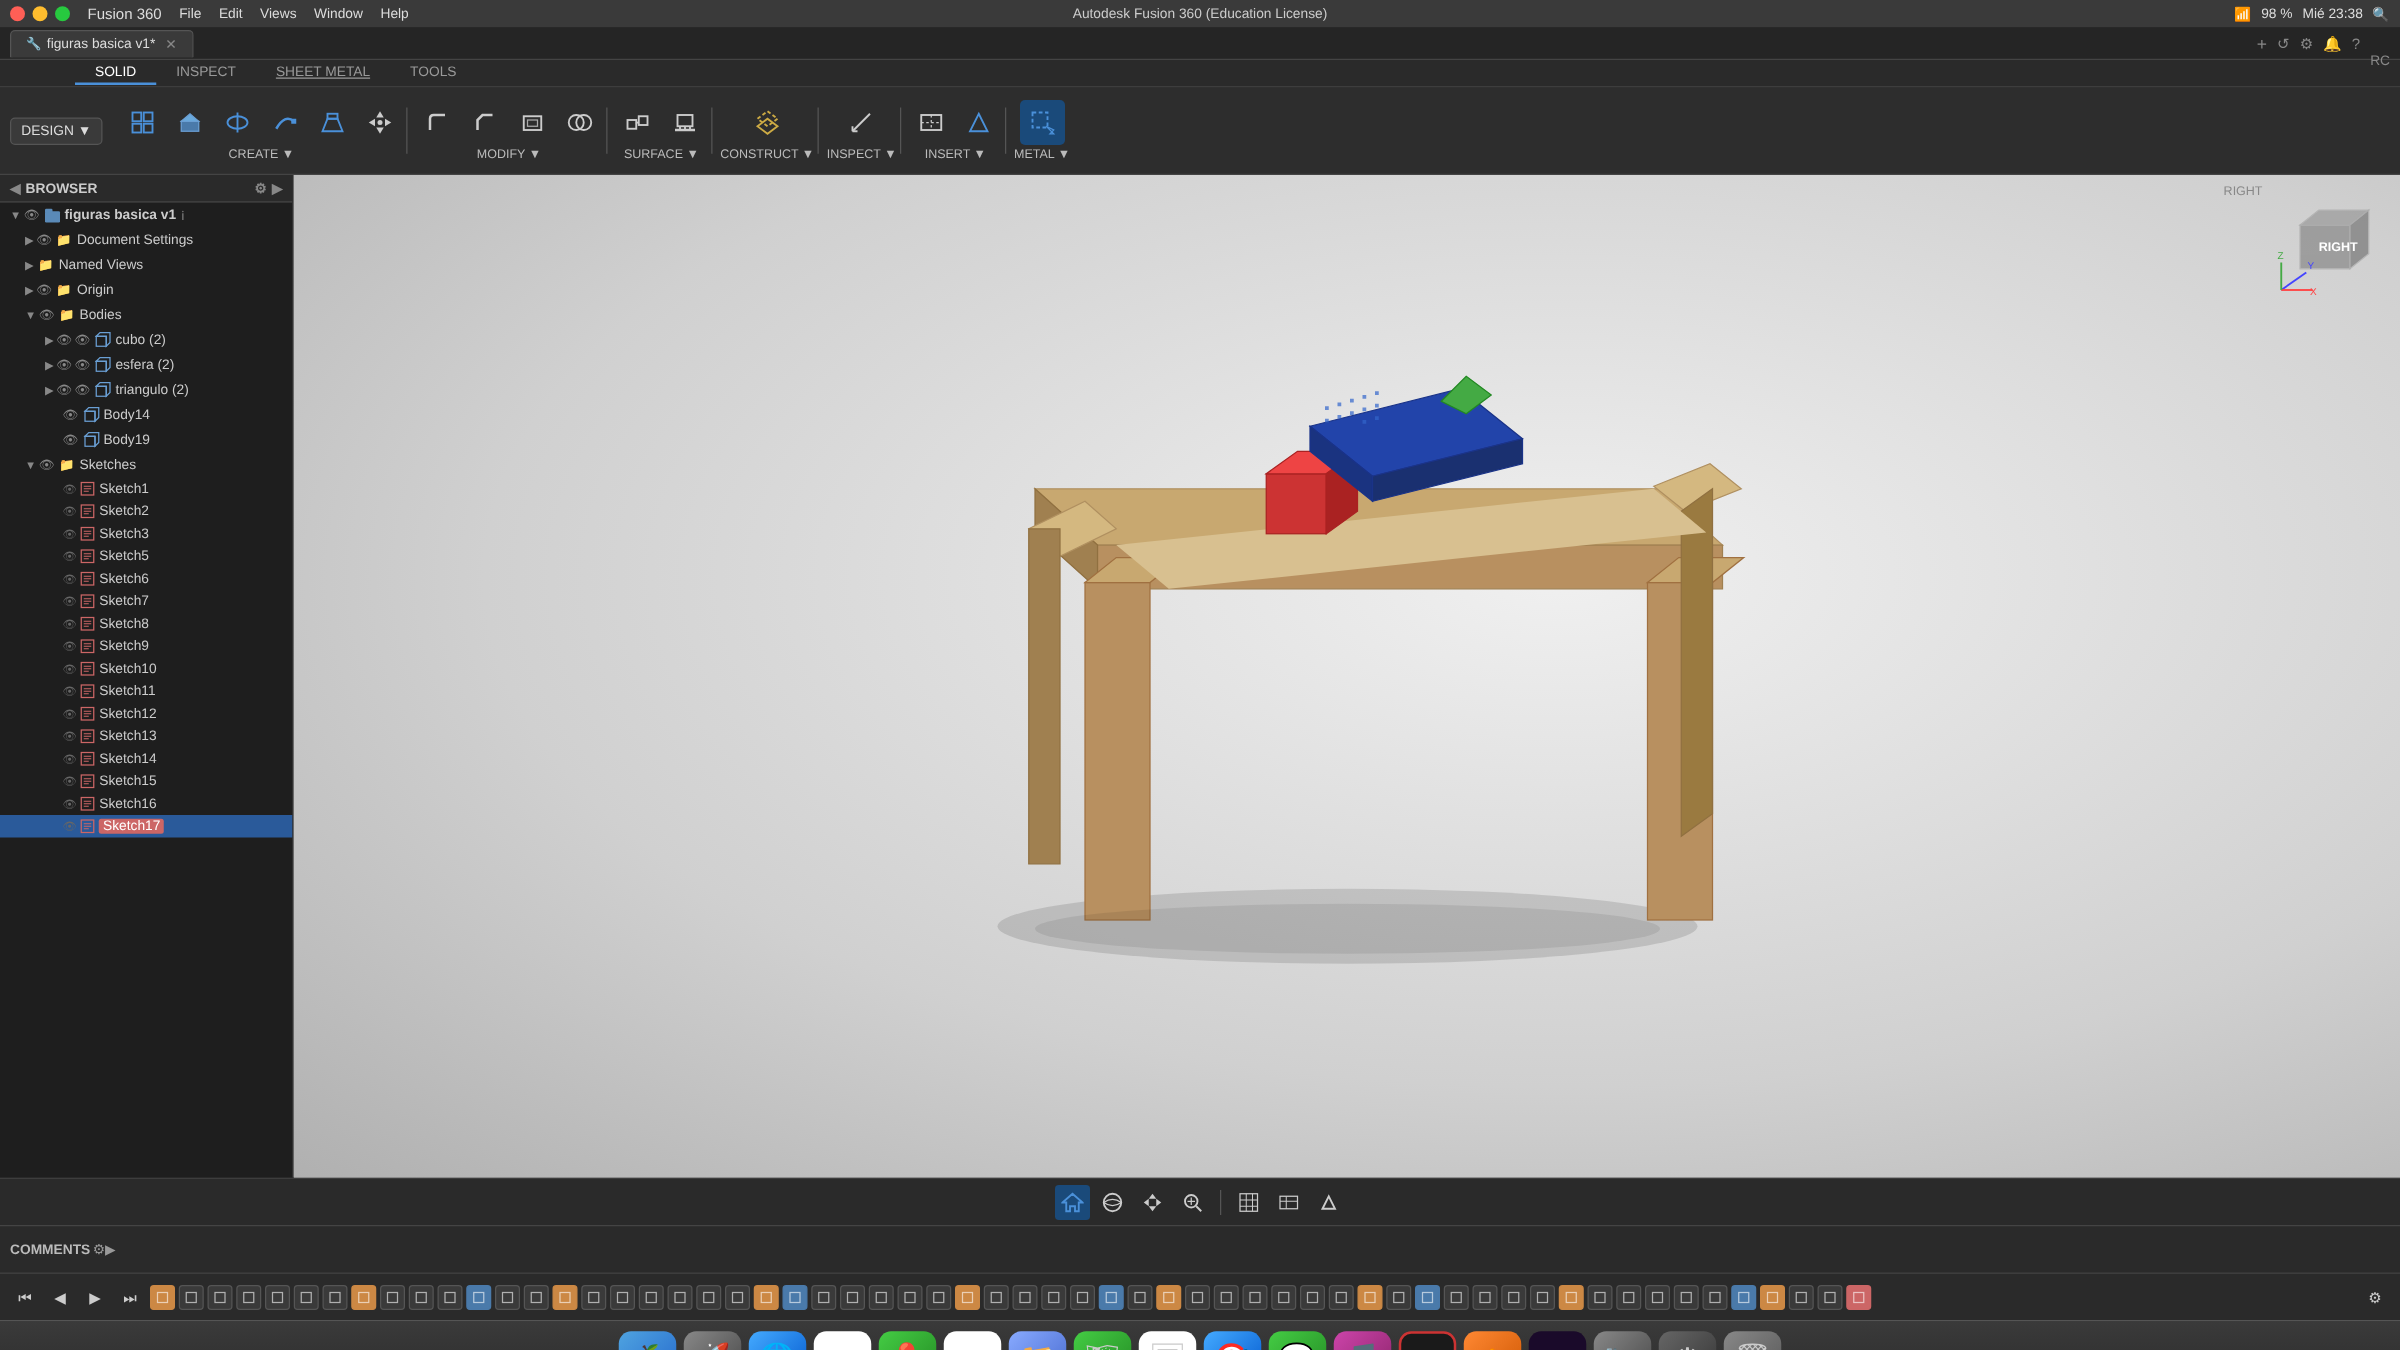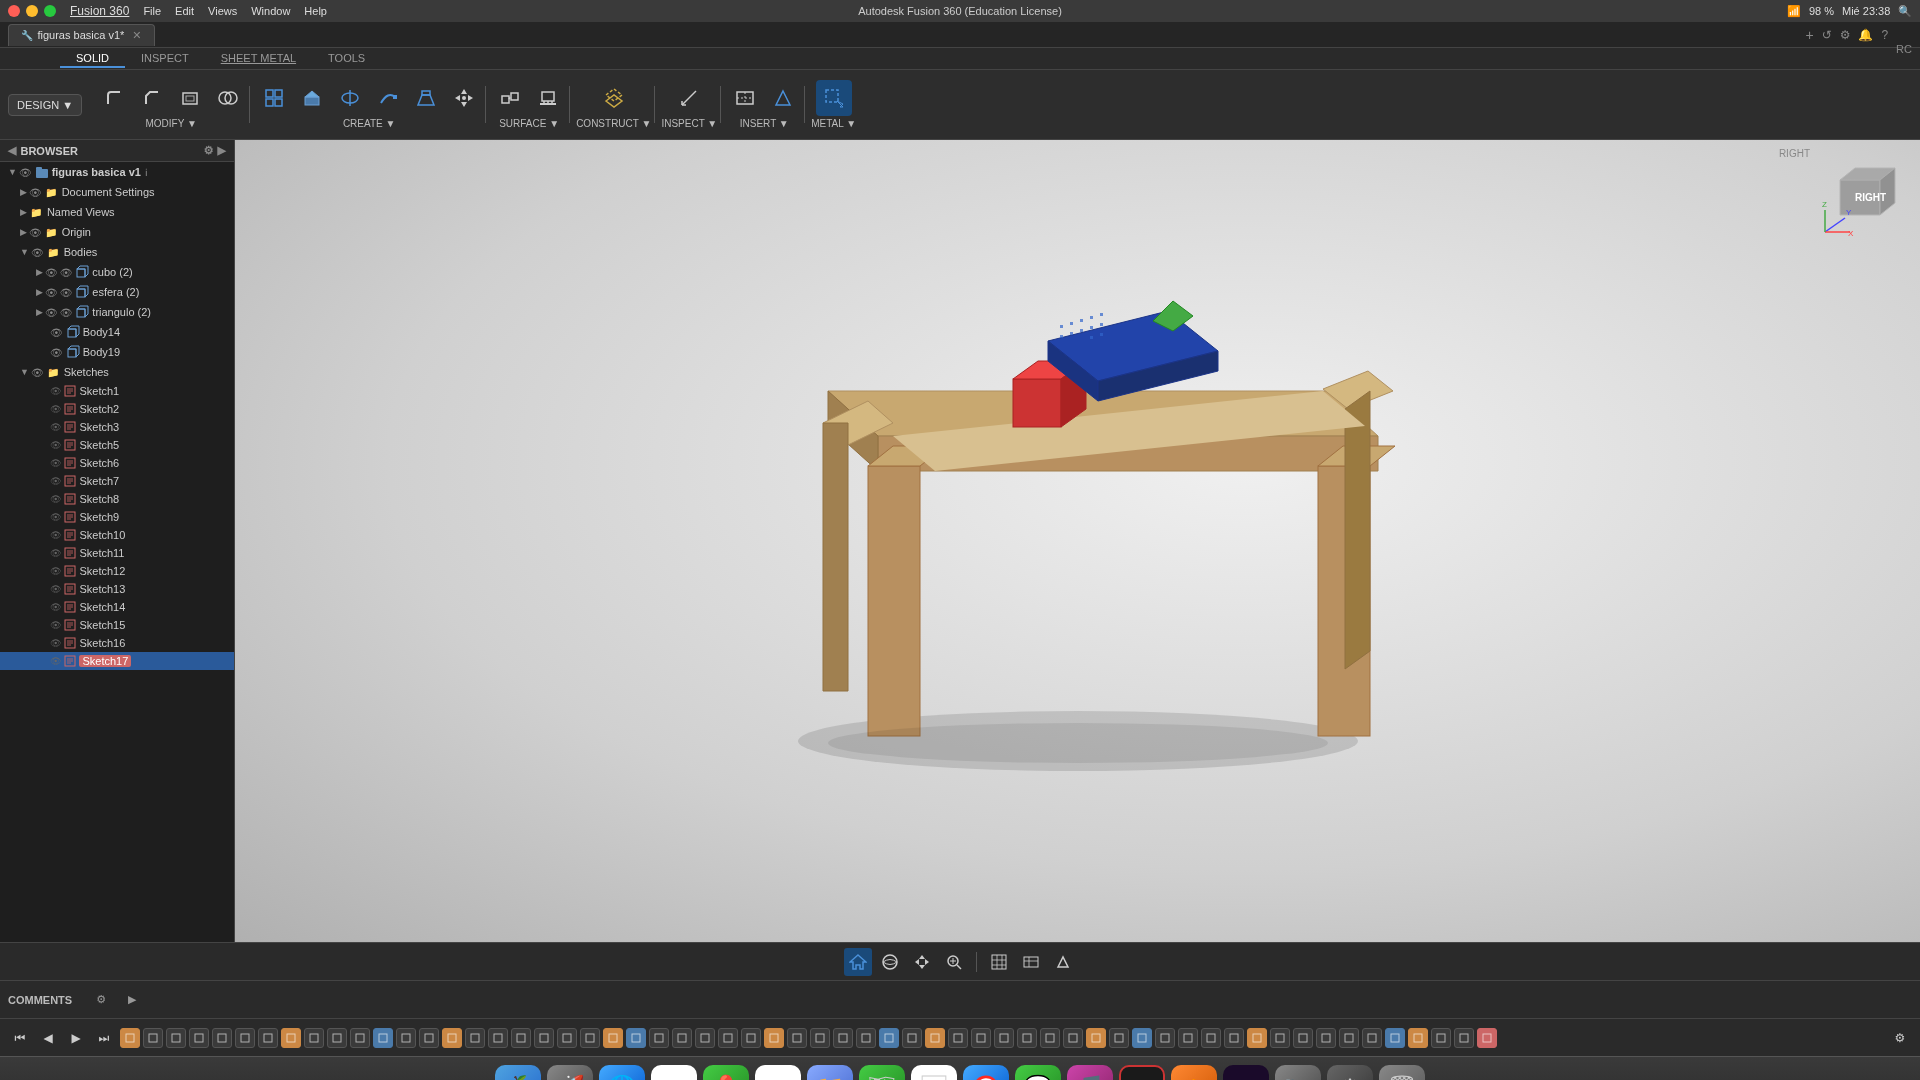--- a/index.html
+++ b/index.html
@@ -172,21 +172,21 @@
     .bottom-btn.active { background: #1a4a7a; }
 
     
     .comments-bar {
       height: 38px;
       background: #2a2a2a;
       border-top: 1px solid #444;
       display: flex;
       align-items: center;
       padding: 0 8px;
-      gap: 22px;
+      gap: 0;
       font-size: 11px;
       color: #999;
     }
 
     
     .mac-dock {
       height: 62px;
       background: linear-gradient(180deg, #3a3a3a 0%, #2a2a2a 100%);
       border-top: 1px solid #555;
       display: flex;
@@ -253,21 +253,21 @@
     .sidebar::-webkit-scrollbar-thumb { background: #555; border-radius: 3px; }
   </style>
 </head>
 <body>
 
 <div class="title-bar">
   <div class="title-bar-left">
     <div class="mac-dot red"></div>
     <div class="mac-dot yellow"></div>
     <div class="mac-dot green"></div>
-    <span style="margin-left:8px; font-size:12px;text-decoration:underline;">Fusion 360</span>
+    <span style="margin-left:8px; font-size:12px;">Fusion 360</span>
     <span style="margin-left:8px; cursor:pointer;">File</span>
     <span style="margin-left:8px; cursor:pointer;">Edit</span>
     <span style="margin-left:8px; cursor:pointer;">Views</span>
     <span style="margin-left:8px; cursor:pointer;">Window</span>
     <span style="margin-left:8px; cursor:pointer;">Help</span>
   </div>
   <div class="title-bar-center">Autodesk Fusion 360 (Education License)</div>
   <div class="title-bar-right">
     <span>📶</span>
     <span>98 %</span>
@@ -297,50 +297,20 @@
   <button style="padding:2px 16px; background:transparent; border:none; border-bottom:2px solid transparent; color:#999; font-size:11px; cursor:pointer;">INSPECT</button>
   <button style="padding:2px 16px; background:transparent; border:none; border-bottom:2px solid transparent; color:#999; font-size:11px; cursor:pointer;text-decoration:underline;">SHEET METAL</button>
   <button style="padding:2px 16px; background:transparent; border:none; border-bottom:2px solid transparent; color:#999; font-size:11px; cursor:pointer;">TOOLS</button>
 </div>
 
 <div class="toolbar">
   <button class="design-btn">DESIGN ▼</button>
 
   <div class="toolbar-section">
     <div class="toolbar-buttons">
-      <button class="toolbar-btn">
-        <svg width="22" height="22" viewBox="0 0 22 22">
-            <path d="M5 17 L5 8 Q5 5 8 5 L17 5" fill="none" stroke="#ccc" stroke-width="2"></path>
-          </svg>
-      </button>
-      <button class="toolbar-btn">
-        <svg width="22" height="22" viewBox="0 0 22 22">
-            <path d="M5 17 L5 9 L9 5 L17 5" fill="none" stroke="#ccc" stroke-width="2"></path>
-          </svg>
-      </button>
-      <button class="toolbar-btn">
-        <svg width="22" height="22" viewBox="0 0 22 22">
-            <rect x="4" y="6" width="14" height="11" fill="none" stroke="#ccc" stroke-width="1.5"></rect>
-            <rect x="7" y="9" width="8" height="5" fill="none" stroke="#aaa" stroke-width="1"></rect>
-          </svg>
-      </button>
-      <button class="toolbar-btn">
-        <svg width="22" height="22" viewBox="0 0 22 22">
-            <circle cx="8" cy="11" r="6" fill="none" stroke="#ccc" stroke-width="1.5"></circle>
-            <circle cx="14" cy="11" r="6" fill="none" stroke="#ccc" stroke-width="1.5"></circle>
-          </svg>
-      </button>
-    </div>
-    <div class="toolbar-label">
-        <span class="toolbar-label-text">MODIFY ▼</span>
-      </div>
-  </div>
-
-  <div class="toolbar-section">
-    <div class="toolbar-buttons">
       <button class="toolbar-btn" title="New Component">
         <svg width="22" height="22" viewBox="0 0 22 22">
             <rect x="3" y="3" width="7" height="7" fill="none" stroke="#4a90d9" stroke-width="1.5"></rect>
             <rect x="12" y="3" width="7" height="7" fill="none" stroke="#4a90d9" stroke-width="1.5"></rect>
             <rect x="3" y="12" width="7" height="7" fill="none" stroke="#4a90d9" stroke-width="1.5"></rect>
             <rect x="12" y="12" width="7" height="7" fill="none" stroke="#4a90d9" stroke-width="1.5"></rect>
           </svg>
       </button>
       <button class="toolbar-btn">
         <svg width="22" height="22" viewBox="0 0 22 22">
@@ -371,20 +341,50 @@
             <polygon points="11,2 14,7 8,7" fill="#ccc"></polygon>
             <polygon points="11,20 14,15 8,15" fill="#ccc"></polygon>
             <polygon points="2,11 7,8 7,14" fill="#ccc"></polygon>
             <polygon points="20,11 15,8 15,14" fill="#ccc"></polygon>
             <circle cx="11" cy="11" r="2" fill="#ccc"></circle>
           </svg>
       </button>
     </div>
     <div class="toolbar-label">
         <span class="toolbar-label-text">CREATE ▼</span>
+      </div>
+  </div>
+
+  <div class="toolbar-section">
+    <div class="toolbar-buttons">
+      <button class="toolbar-btn">
+        <svg width="22" height="22" viewBox="0 0 22 22">
+            <path d="M5 17 L5 8 Q5 5 8 5 L17 5" fill="none" stroke="#ccc" stroke-width="2"></path>
+          </svg>
+      </button>
+      <button class="toolbar-btn">
+        <svg width="22" height="22" viewBox="0 0 22 22">
+            <path d="M5 17 L5 9 L9 5 L17 5" fill="none" stroke="#ccc" stroke-width="2"></path>
+          </svg>
+      </button>
+      <button class="toolbar-btn">
+        <svg width="22" height="22" viewBox="0 0 22 22">
+            <rect x="4" y="6" width="14" height="11" fill="none" stroke="#ccc" stroke-width="1.5"></rect>
+            <rect x="7" y="9" width="8" height="5" fill="none" stroke="#aaa" stroke-width="1"></rect>
+          </svg>
+      </button>
+      <button class="toolbar-btn">
+        <svg width="22" height="22" viewBox="0 0 22 22">
+            <circle cx="8" cy="11" r="6" fill="none" stroke="#ccc" stroke-width="1.5"></circle>
+            <circle cx="14" cy="11" r="6" fill="none" stroke="#ccc" stroke-width="1.5"></circle>
+          </svg>
+      </button>
+    </div>
+    <div class="toolbar-label">
+        <span class="toolbar-label-text">MODIFY ▼</span>
       </div>
   </div>
 
   <div class="toolbar-section">
     <div class="toolbar-buttons">
       <button class="toolbar-btn">
         <svg width="22" height="22" viewBox="0 0 22 22">
             <rect x="3" y="9" width="7" height="7" fill="none" stroke="#ccc" stroke-width="1.5"></rect>
             <rect x="12" y="6" width="7" height="7" fill="none" stroke="#ccc" stroke-width="1.5"></rect>
             <line x1="10" y1="12" x2="12" y2="9" stroke="#ccc" stroke-width="1.5" stroke-dasharray="2,2"></line>

